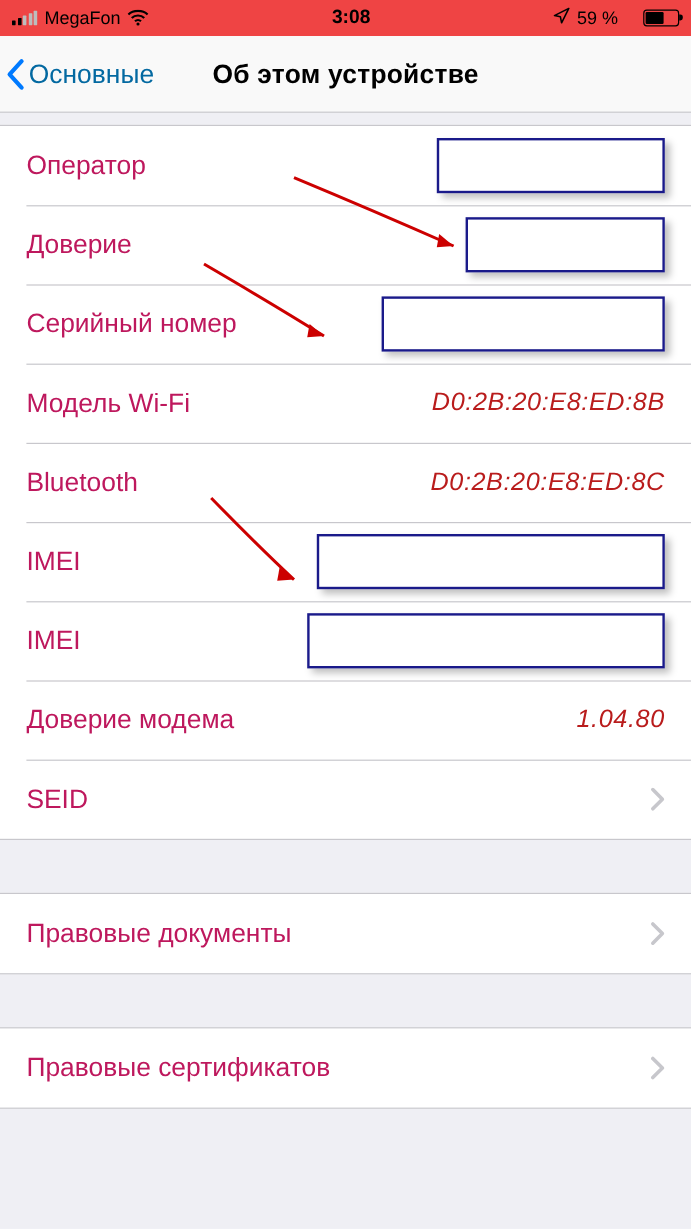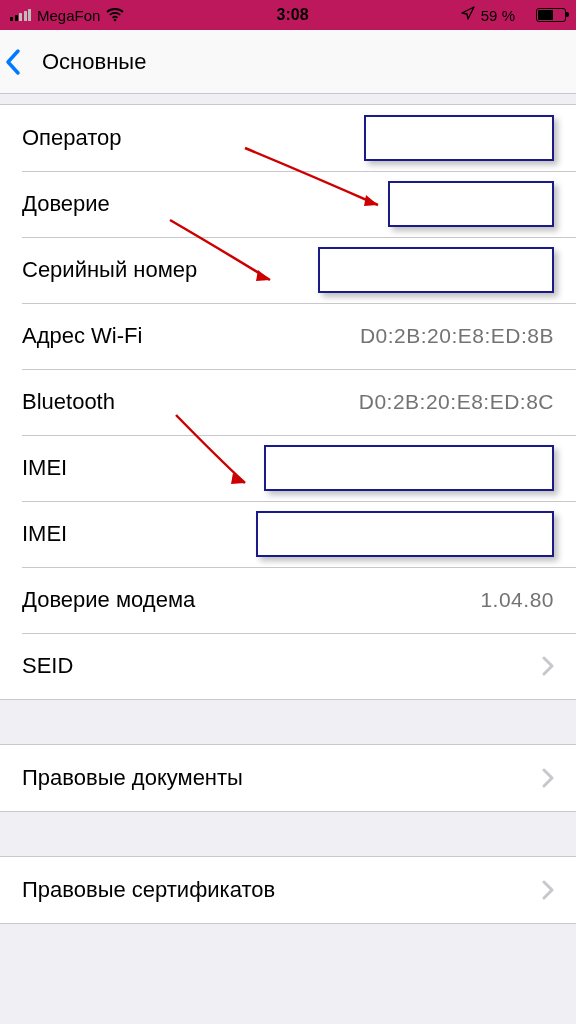--- a/index.html
+++ b/index.html
@@ -8,21 +8,21 @@
     height: 1024px;
     font-family: -apple-system, "Helvetica Neue", Helvetica, Arial, sans-serif;
     background: #efeff4;
     color: #000;
     overflow: hidden;
     position: relative;
   }
   
   .status-bar {
     height: 30px;
-    background: #be185d;
+    background: #ef4444;
     display: flex;
     align-items: center;
     justify-content: space-between;
     padding: 0 10px;
     font-size: 16px;
     color: #000;
   }
   .status-left, .status-right { display: flex; align-items: center; gap: 6px; }
   .status-center { font-weight: 600; }
   .signal-bars { display: flex; align-items: flex-end; gap: 1.5px; height: 12px; }
@@ -46,22 +46,22 @@
     align-items: center;
     justify-content: center;
   }
   .nav-back {
     position: absolute;
     left: 4px;
     top: 0;
     bottom: 0;
     display: flex;
     align-items: center;
-    gap: 20px;
-    color: #000000;
+    gap: 2px;
+    color: #0369a1;
     font-size: 22px;
   }
   .nav-back svg { display:block; }
   .nav-title { font-size: 22px; font-weight: 700; letter-spacing: 0.2px; }
   
   .group {
     background: #fff;
     border-top: 1px solid #c8c7cc;
     border-bottom: 1px solid #c8c7cc;
   }
@@ -75,22 +75,22 @@
     position: relative;
     font-size: 22px;
   }
   .row + .row::before {
     content: "";
     position: absolute;
     left: 22px; right: 0; top: 0;
     height: 1px;
     background: #c8c7cc;
   }
-  .row-label { color: #000000; }
-  .row-value { color: #737373; font-size: 21px; letter-spacing: 0.5px; text-align: left; }
+  .row-label { color: #be185d; }
+  .row-value { color: #b91c1c; font-size: 21px; letter-spacing: 0.5px; text-align: left; font-style: italic; }
   .chevron { margin-left: 10px; }
   .chevron svg { display:block; }
   .value-box {
     border: 2px solid #1a1a8a;
     height: 46px;
     background: #fff;
     box-shadow: 4px 4px 6px rgba(0,0,0,0.25);
   }
   .box-operator { width: 190px; }
   .box-model { width: 166px; }
@@ -145,37 +145,38 @@
 
 <div class="nav-bar">
   <div class="nav-back">
     <span>
       <svg width="18" height="28" viewBox="0 0 18 28">
           <polyline points="14,3 4,14 14,25" fill="none" stroke="#007aff" stroke-width="3.5" stroke-linecap="round" stroke-linejoin="round"></polyline>
         </svg>
     </span>
     <span>Основные</span>
   </div>
+  <div class="nav-title">Об этом устройстве</div>
 </div>
 
 <div class="group" style="margin-top:10px;">
   <div class="row">
     <span class="row-label">Оператор</span>
     <span class="value-box box-operator"></span>
   </div>
   <div class="row">
     <span class="row-label">Доверие</span>
     <span class="value-box box-model"></span>
   </div>
   <div class="row">
     <span class="row-label">Серийный номер</span>
     <span class="value-box box-serial"></span>
   </div>
   <div class="row">
-    <span class="row-label">Адрес Wi-Fi</span>
+    <span class="row-label">Модель Wi-Fi</span>
     <span class="row-value">D0:2B:20:E8:ED:8B</span>
   </div>
   <div class="row">
     <span class="row-label">Bluetooth</span>
     <span class="row-value">D0:2B:20:E8:ED:8C</span>
   </div>
   <div class="row">
     <span class="row-label">IMEI</span>
     <span class="value-box box-imei"></span>
   </div>

